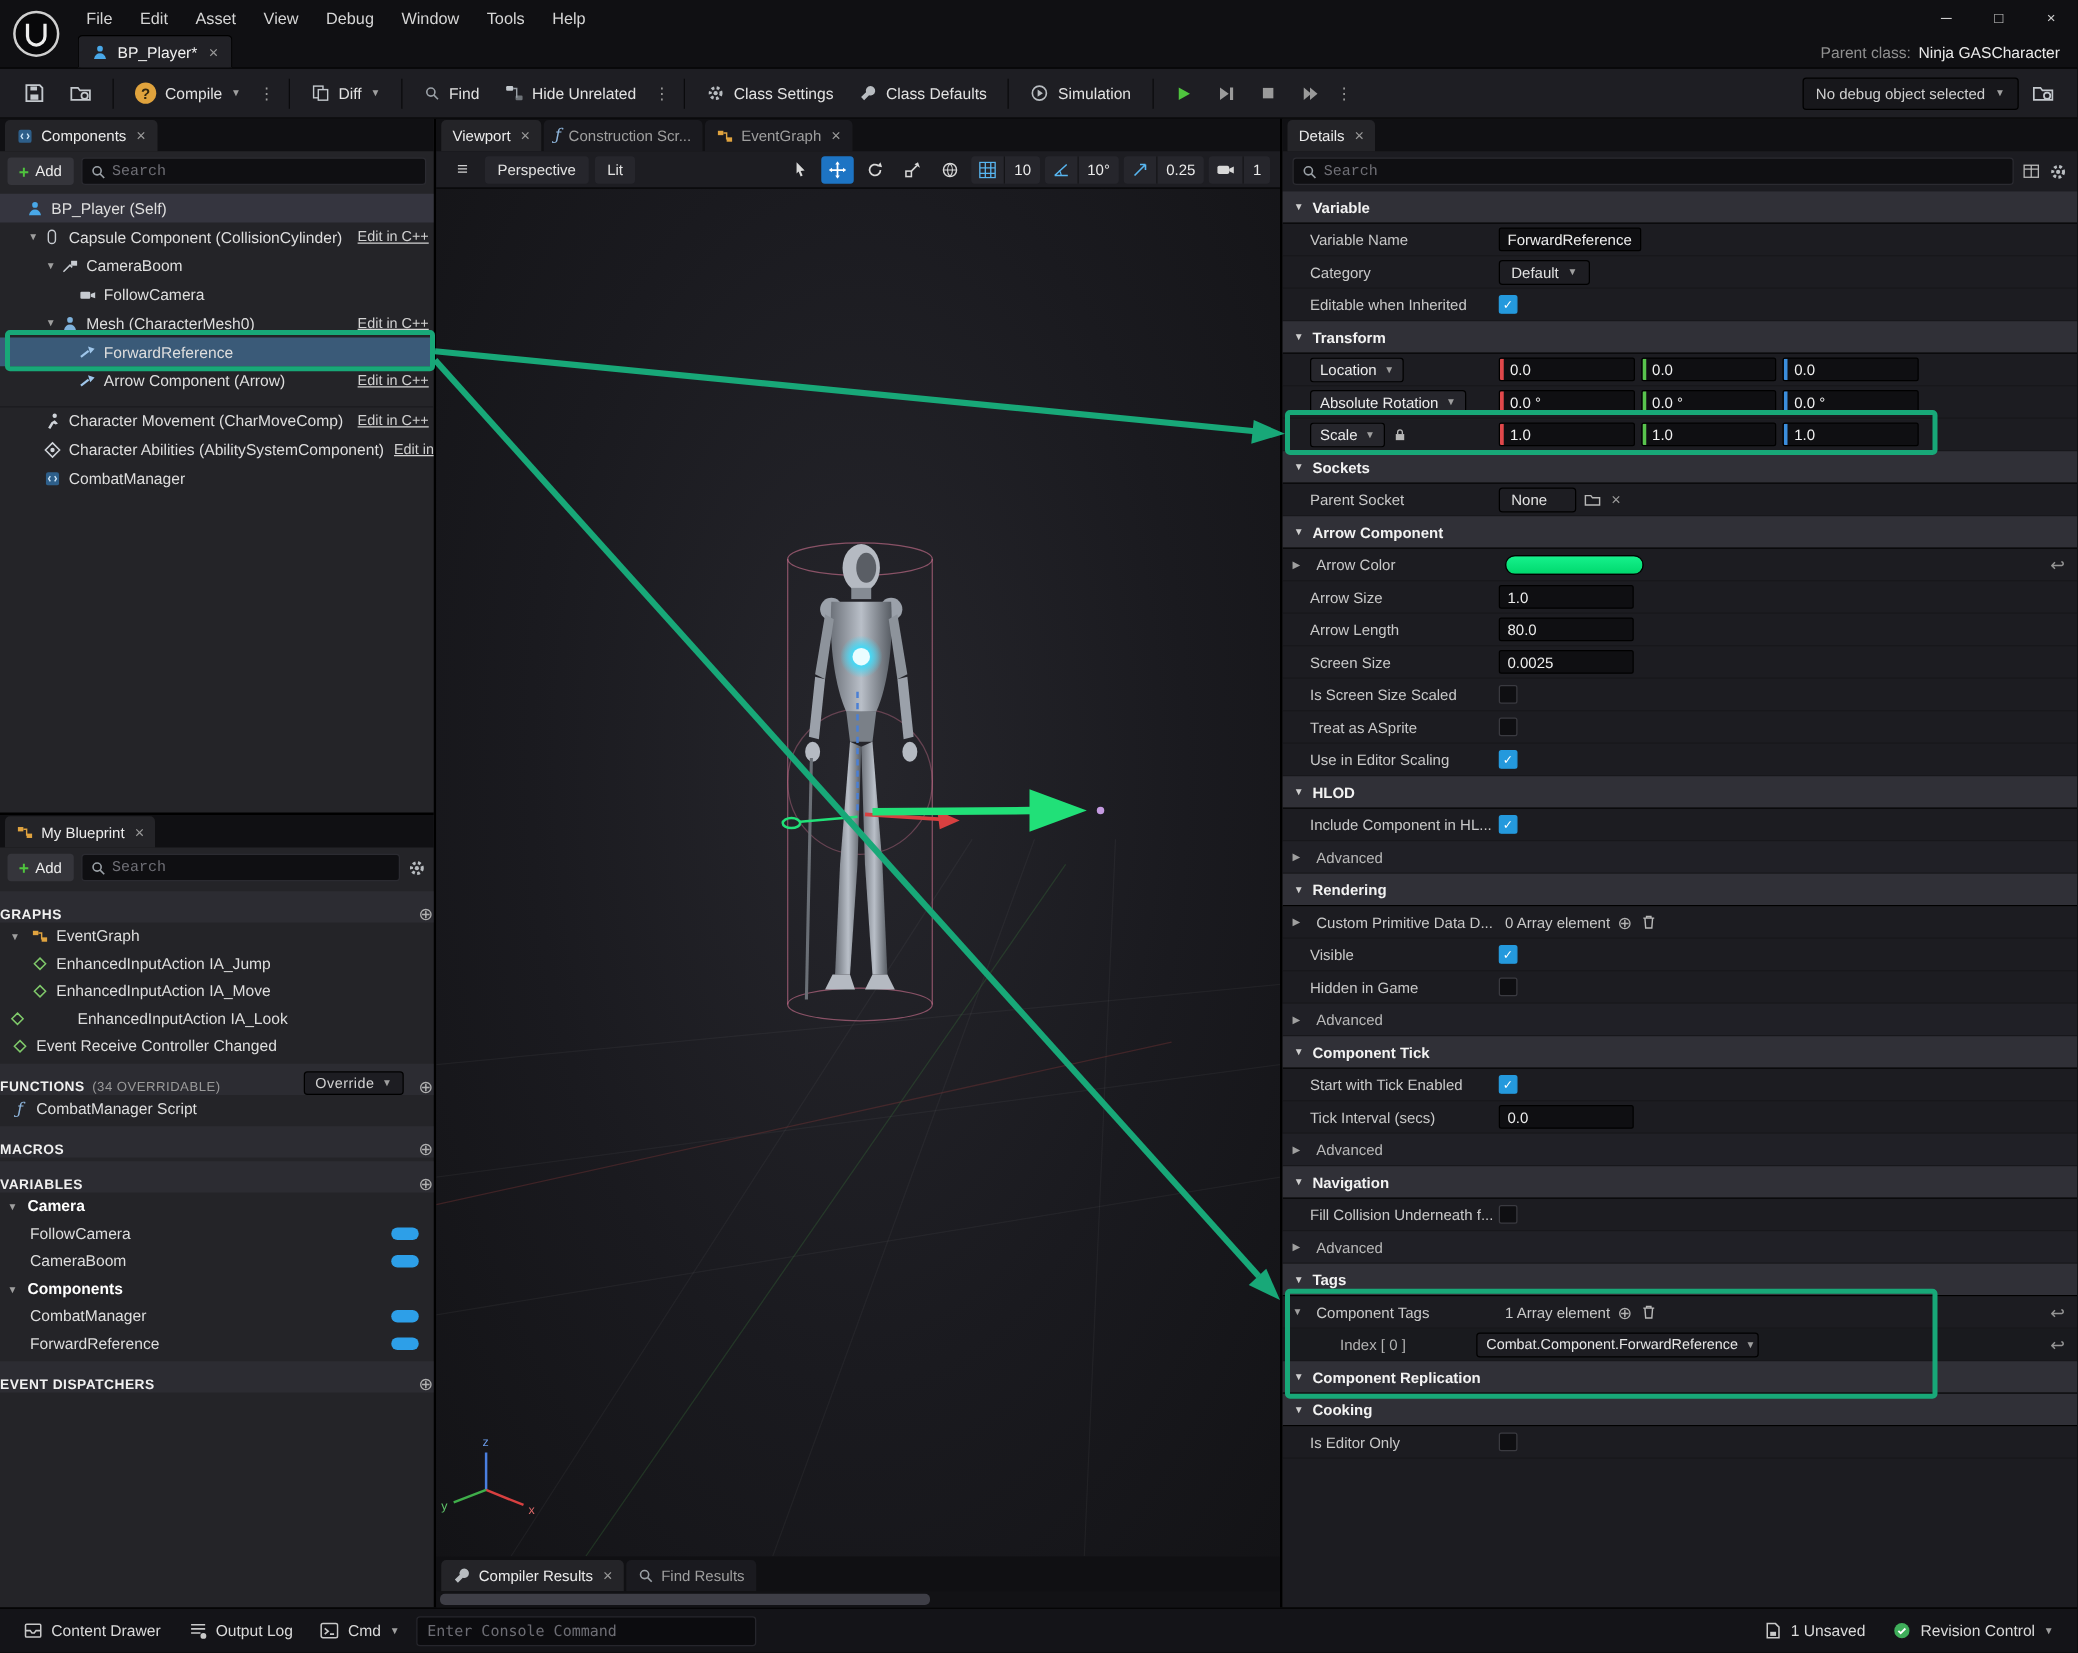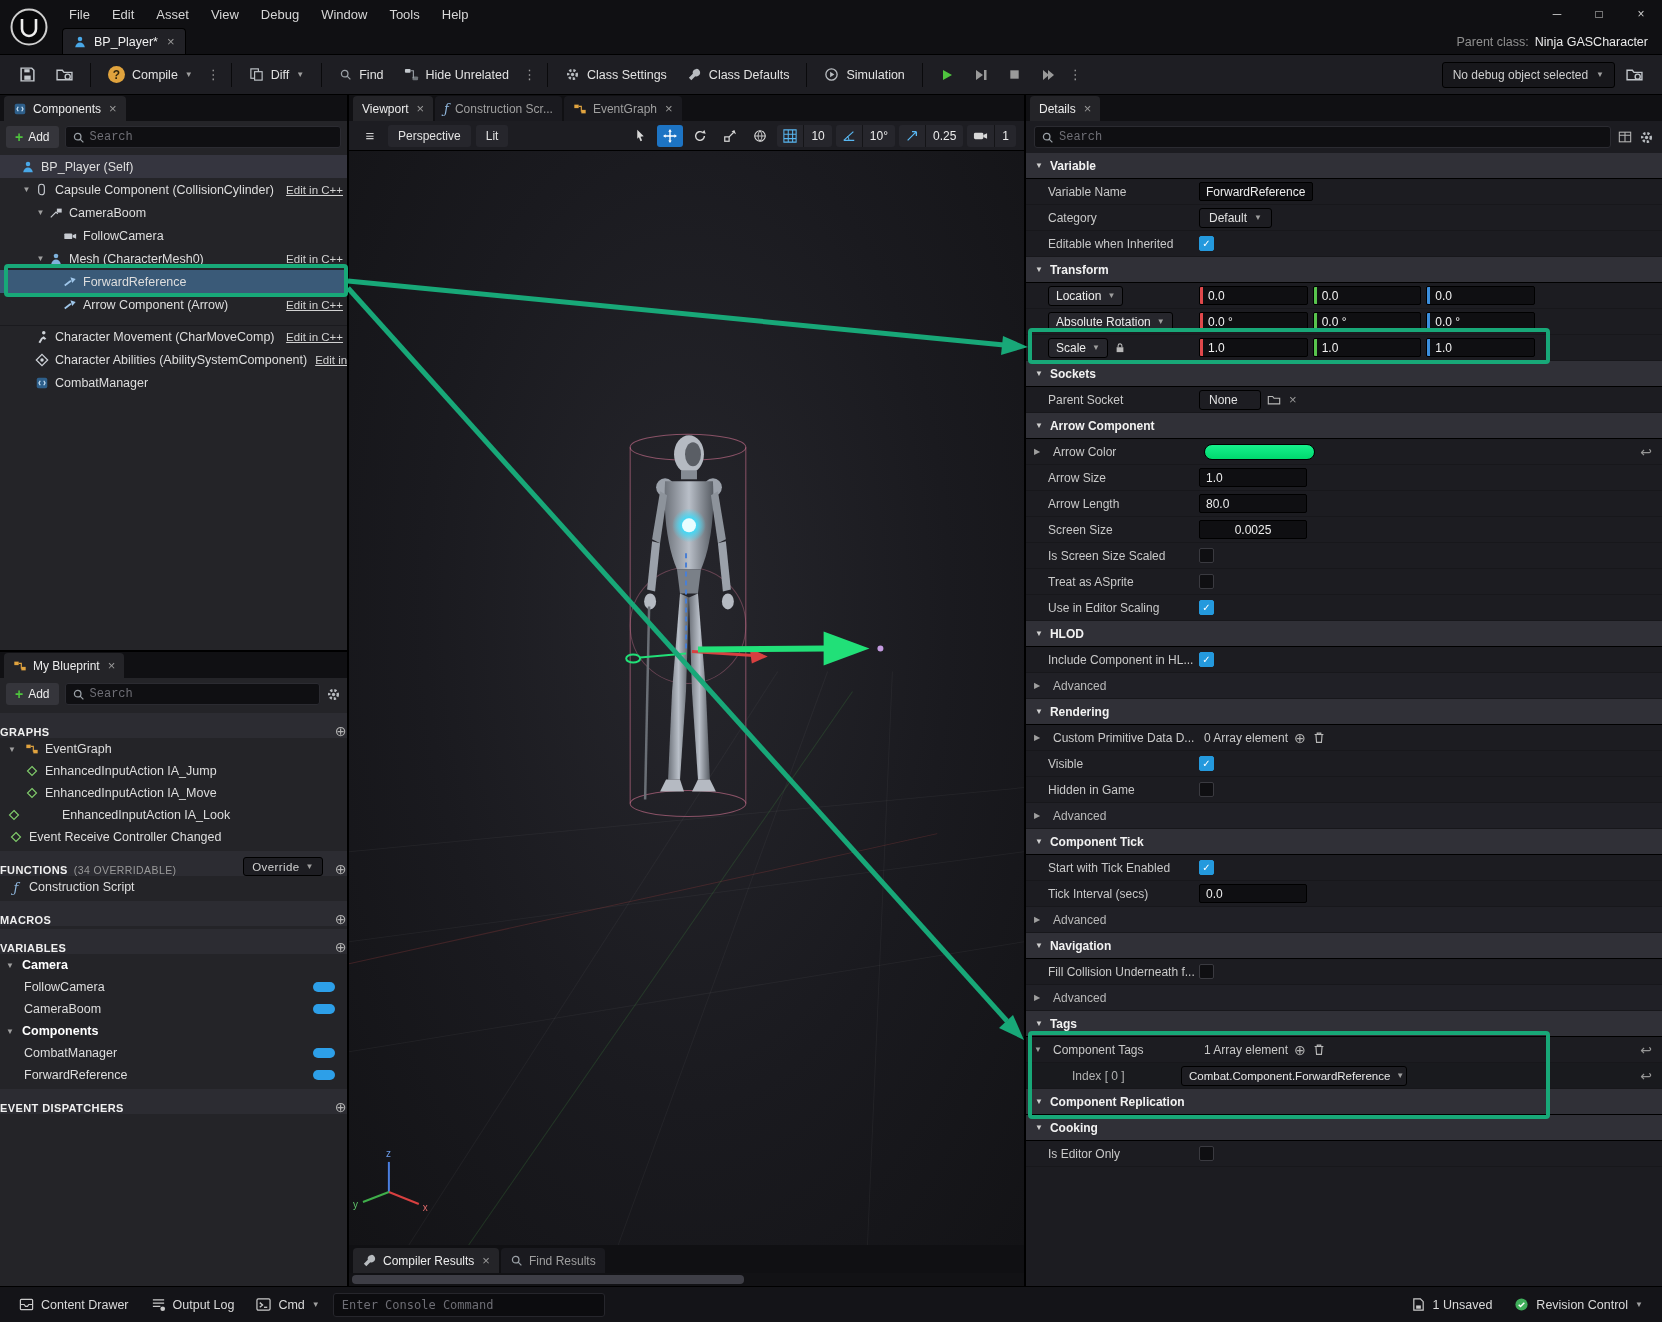--- a/index.html
+++ b/index.html
@@ -557,21 +557,21 @@
               <span class="override-btn">
                 <span>Override</span>
                 <span class="chev">▼</span>
               </span>
               <span class="plus-circle" style="margin-left: 6px;">⊕</span>
             </div>
             <div class="bp-row" style="padding-left: 8px;">
               <span class="ticon">
                 <span class="fchar">ƒ</span>
               </span>
-              <span>Construction Script</span>
+              <span>CombatManager Script</span>
             </div>
             <div class="bp-header">
               <span>MACROS</span>
               <span class="plus-circle" style="margin-left: auto;">⊕</span>
             </div>
             <div class="bp-header">
               <span>VARIABLES</span>
               <span class="plus-circle" style="margin-left: auto;">⊕</span>
             </div>
             <div class="bp-row bp-cat">
@@ -987,21 +987,21 @@
           </div>
           <div class="drow">
             <span class="dlabel">Arrow Length</span>
             <div class="dvalue">
               <input class="txtin" value="80.0" style="width: 108px;">
             </div>
           </div>
           <div class="drow">
             <span class="dlabel">Screen Size</span>
             <div class="dvalue">
-              <input class="txtin" value="0.0025" style="width: 108px; text-align: center;">
+              <input class="txtin" value="0.0025" style="width: 108px;">
             </div>
           </div>
           <div class="drow">
             <span class="dlabel">Is Screen Size Scaled</span>
             <div class="dvalue">
               <div class="cbx"></div>
             </div>
           </div>
           <div class="drow">
             <span class="dlabel">Treat as ASprite</span>

